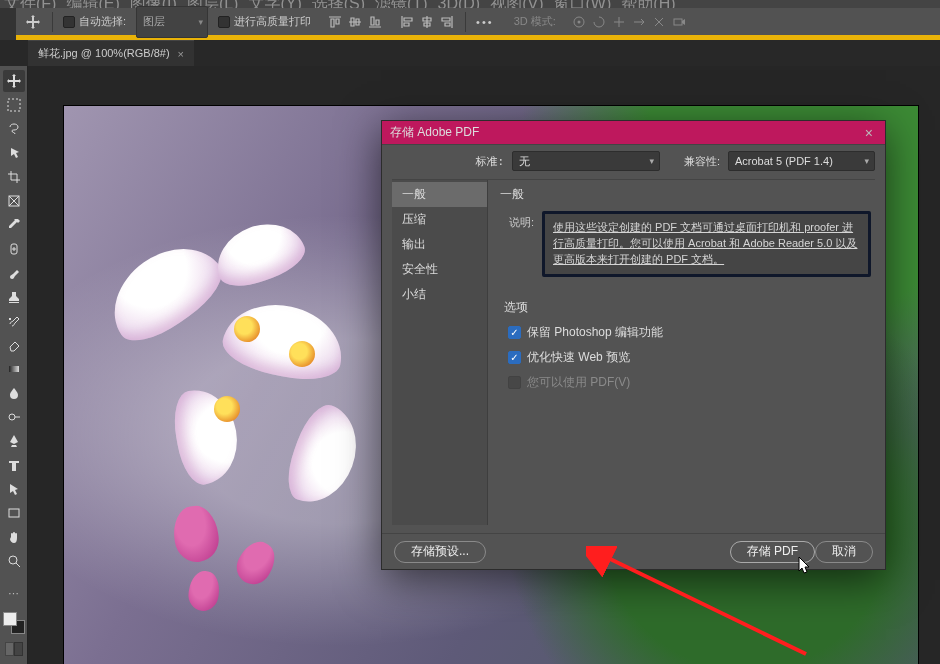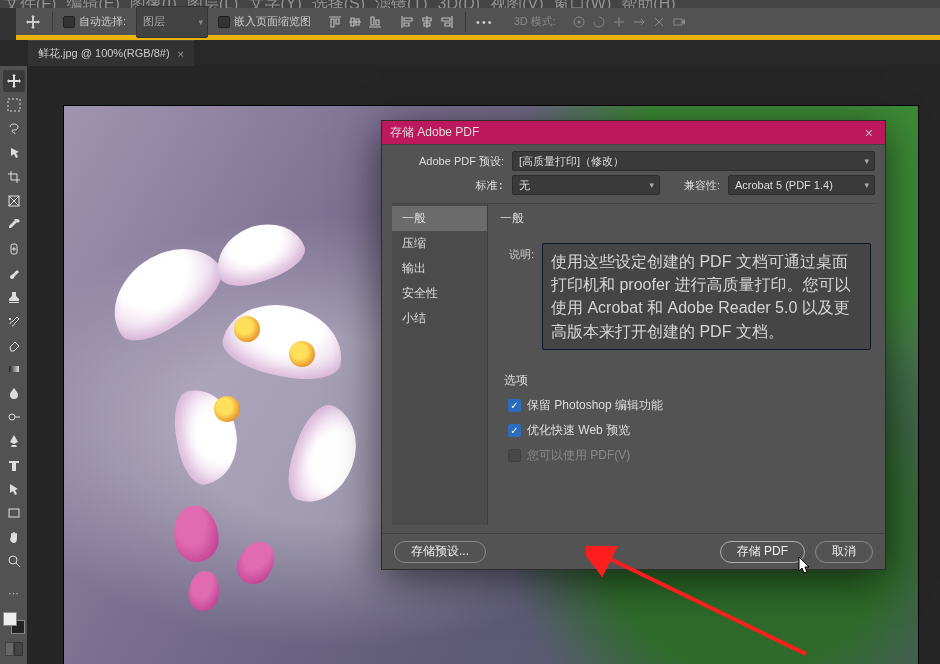--- a/index.html
+++ b/index.html
@@ -183,46 +183,47 @@
   .dlg-main { flex:1; display:flex; margin-top:4px; border-top:1px solid #444; }
   .dlg-side {
     width:96px; background:#4b4b4b; border-right:1px solid #3e3e3e; padding-top:2px;
   }
   .side-item {
     padding:4px 10px; color:#ddd; font-size:12px;
   }
   .side-item.active { background:#6b6b6b; }
   .dlg-content { flex:1; padding:6px 4px 6px 12px; display:flex; flex-direction:column; gap:8px; }
   .sec-title { color:#ddd; font-size:12px; }
-  .desc-row { display:flex; gap:8px;margin-top:8px; }
+  .desc-row { display:flex; gap:8px; }
   .desc-box {
-    flex:1; background:#454545; border:1px solid #0f172a; border-radius:2px;
-    padding:6px 8px; color:#d5d5d5; font-size:16px; line-height:1.45;
+    flex:1; background:#454545; border:3px solid #0f172a; border-radius:2px;
+    padding:6px 8px; color:#d5d5d5; font-size:11px; line-height:1.45;
     min-height:48px;
+    text-decoration:underline;
   }
   .cb-row { display:flex; align-items:center; gap:6px; color:#ddd; font-size:12px; }
   .cb-row.disabled { color:#8a8a8a; }
   .cb {
     width:13px; height:13px; border:1px solid #2f2f2f; border-radius:2px;
     background:#3a3a3a; display:flex; align-items:center; justify-content:center;
     font-size:10px; color:#fff;
   }
   .cb.checked { background: var(--ps-blue); border-color: var(--ps-blue); }
   .cb.disabled { opacity:.45; }
   .opt-block { padding-left:8px; display:flex; flex-direction:column; gap:8px; }
   .dlg-foot {
     height:36px; display:flex; align-items:center; justify-content:space-between;
     padding:1px 12px; border-top:1px solid #444;
   }
   .btn {
     height:22px; padding:0 16px; border-radius:11px; border:1px solid #8a8a8a;
     background:transparent; color:#eee; font-size:12px; display:flex; align-items:center; justify-content:center;
   }
   .btn.primary { border-color:#aaa; }
-  .foot-right { display:flex; gap:10px; align-items:center; }
+  .foot-right { display:flex; align-items:center; }
   .cursor {
     position:absolute; width:14px; height:20px; pointer-events:none;
   }
   .arrow-annot {
     position:absolute; pointer-events:none;
   }
 </style>
 </head>
 <body>
 
@@ -249,21 +250,21 @@
   <div class="opt-sep"></div>
   <div class="opt-check">
     <div class="box"></div>
       <span>自动选择:</span>
   </div>
   <div class="opt-dd" style="width:72px;">
       <span>图层</span>
     </div>
   <div class="opt-check">
     <div class="box"></div>
-      <span>嵌入页面缩览图</span>
+      <span>进行高质量打印</span>
   </div>
   <div style="display:flex; gap:4px; margin-left:6px;">
     <svg width="16" height="16">
         <path d="M2 3h12M4 5h3v8H4zM9 5h3v5H9z" stroke="#bbb" stroke-width="1.2" fill="none"></path>
       </svg>
     <svg width="16" height="16">
         <path d="M2 8h12M4 4h3v8H4zM9 5h3v6H9z" stroke="#bbb" stroke-width="1.2" fill="none"></path>
       </svg>
     <svg width="16" height="16">
         <path d="M2 13h12M4 3h3v8H4zM9 6h3v5H9z" stroke="#bbb" stroke-width="1.2" fill="none"></path>
@@ -459,26 +460,20 @@
     </div>
   </div>
 </div>
 
 <div class="dialog">
   <div class="dlg-title">
     <span>存储 Adobe PDF</span>
     <span class="x">×</span>
   </div>
   <div class="dlg-body">
-    <div class="row">
-      <div class="lbl-r" style="width:112px;">Adobe PDF 预设:</div>
-      <div class="dd">
-          <span>[高质量打印]（修改）</span>
-        </div>
-    </div>
     <div class="row">
       <div class="lbl-r" style="width:112px;font-family:Liberation Mono, monospace;">标准:</div>
       <div class="dd" style="flex:0 0 148px;">
           <span>无</span>
         </div>
       <div class="lbl-r" style="width:52px;">兼容性:</div>
       <div class="dd">
           <span>Acrobat 5 (PDF 1.4)</span>
         </div>
     </div>

